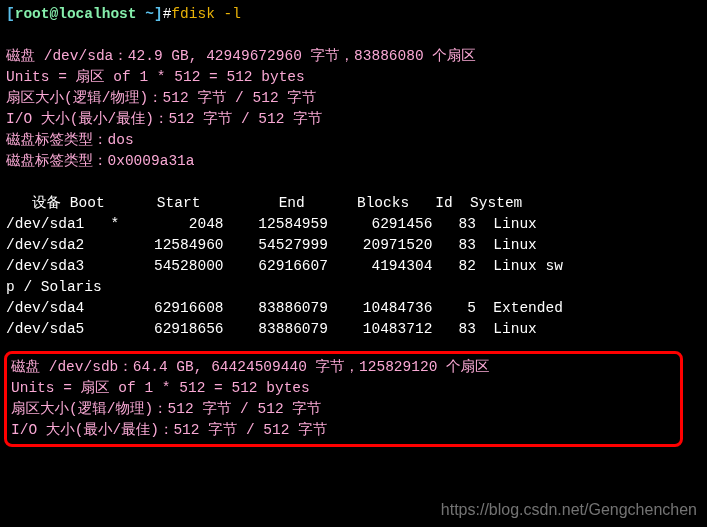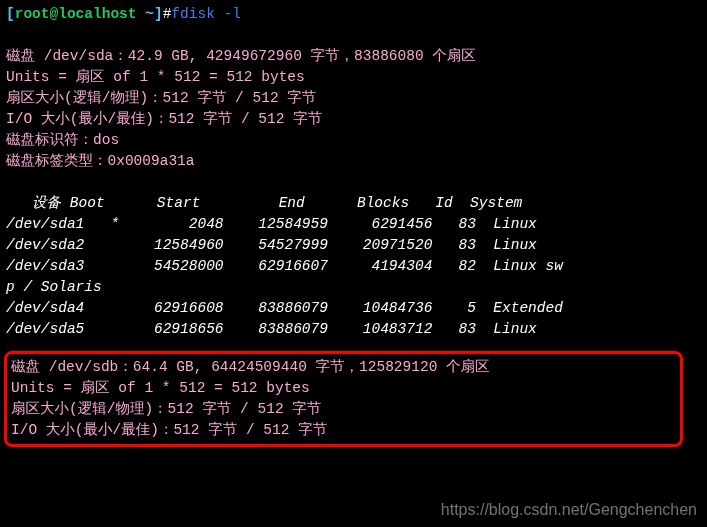--- a/index.html
+++ b/index.html
@@ -20,44 +20,43 @@
       padding: 4px 6px;
     }
     .prompt-line {
       white-space: pre;
     }
     .prompt-bracket {
       color: #5bc0eb;
       font-weight: bold;
     }
     .prompt-user {
-      color: #22c55e;
+      color: #86efac;
       font-weight: bold;
     }
     .prompt-path {
       color: #5bc0eb;
       font-weight: bold;
     }
     .prompt-hash {
       color: #fff;
     }
     .command {
-      color: #3b82f6;
+      color: #eab308;
     }
     .output-line {
       white-space: pre;
       color: #f9a8d4;
     }
     .blank-line {
       height: 1.45em;
     }
     .table-row {
       white-space: pre;
       color: #fff;
-      font-style: italic;
     }
     .highlight-box {
       border: 3px solid #ff0000;
       border-radius: 8px;
       padding: 3px 4px;
       margin-top: 2px;
       margin-left: -2px;
       margin-right: 18px;
     }
     .watermark {
@@ -74,21 +73,21 @@
 <body>
 
 <div class="prompt-line"><span class="prompt-bracket">[</span><span class="prompt-user">root@localhost</span><span class="prompt-bracket"> </span><span class="prompt-path">~</span><span class="prompt-bracket">]</span><span class="prompt-hash">#</span><span class="command">fdisk -l</span></div>
 
 <div class="blank-line"></div>
 
 <div class="output-line">磁盘 /dev/sda：42.9 GB, 42949672960 字节，83886080 个扇区</div>
 <div class="output-line">Units = 扇区 of 1 * 512 = 512 bytes</div>
 <div class="output-line">扇区大小(逻辑/物理)：512 字节 / 512 字节</div>
 <div class="output-line">I/O 大小(最小/最佳)：512 字节 / 512 字节</div>
-<div class="output-line">磁盘标识符：dos</div>
+<div class="output-line">磁盘标签类型：dos</div>
 <div class="output-line">磁盘标签类型：0x0009a31a</div>
 
 <div class="blank-line"></div>
 
 <div class="table-row">   设备 Boot      Start         End      Blocks   Id  System</div>
 <div class="table-row">/dev/sda1   *        2048    12584959     6291456   83  Linux</div>
 <div class="table-row">/dev/sda2        12584960    54527999    20971520   83  Linux</div>
 <div class="table-row">/dev/sda3        54528000    62916607     4194304   82  Linux sw</div>
 <div class="table-row">p / Solaris</div>
 <div class="table-row">/dev/sda4        62916608    83886079    10484736    5  Extended</div>

